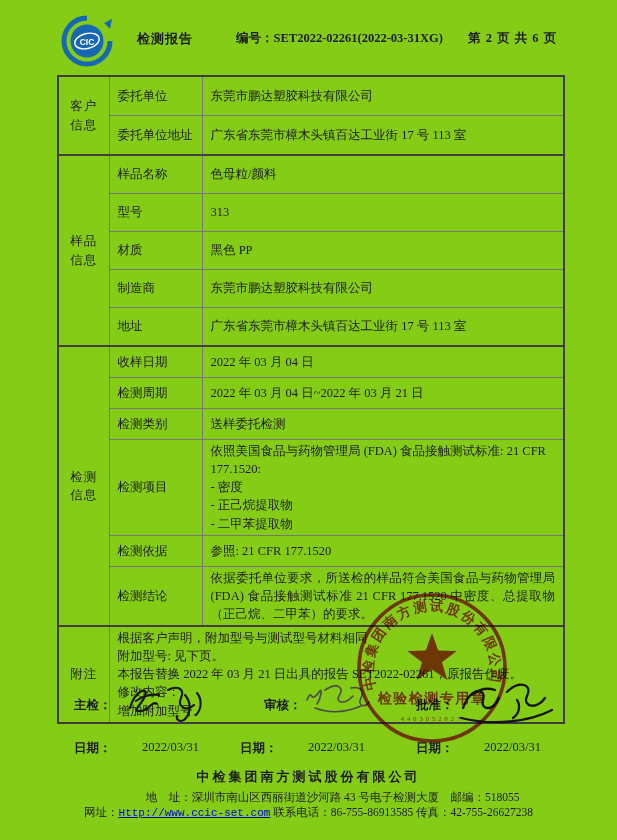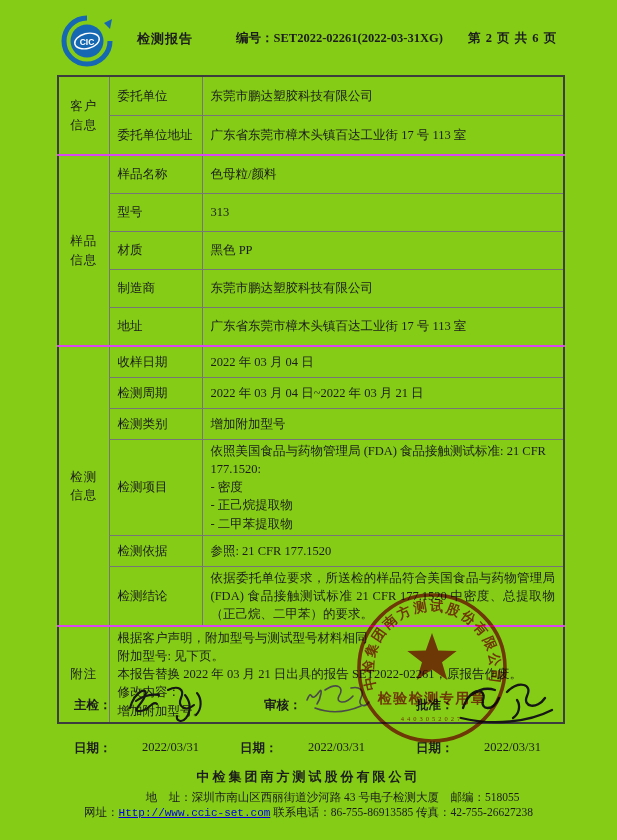--- a/index.html
+++ b/index.html
@@ -34,21 +34,21 @@
   table.info col.c2{width:93px;}
   table.info col.c3{width:362px;}
   td.sec{
     text-align:center;
     padding:2px 4px;
     line-height:2.0;
     letter-spacing:1px;
   }
   td.lbl{padding-left:11px;}
   td.val{padding-left:13px;}
-  tr.secline td{border-top:2px solid #d946ef;font-family:Liberation Serif, serif;}
+  tr.secline td{border-top:2px solid #404040;font-family:Liberation Serif, serif;}
   .h34 td{height:34px;}
   .h33 td{height:33px;}
   .h26 td{height:26px;}
   .h86 td{height:86px;}
   .h52 td{height:52px;}
   .pre{white-space:pre-line;}
   .just{text-align:justify;padding-right:10px;}
   td.notes{padding:6px 10px;line-height:1.58;vertical-align:top;}
   .note-line{white-space:pre-line;}
 
@@ -139,21 +139,21 @@
       <td class="sec" rowspan="6">检测信息</td>
       <td class="lbl">收样日期</td>
       <td class="val">2022 年 03 月 04 日</td>
     </tr>
     <tr class="h26">
       <td class="lbl">检测周期</td>
       <td class="val">2022 年 03 月 04 日~2022 年 03 月 21 日</td>
     </tr>
     <tr class="h26">
       <td class="lbl">检测类别</td>
-      <td class="val">增加附加型号</td>
+      <td class="val">送样委托检测</td>
     </tr>
     <tr class="h86">
       <td class="lbl">检测项目</td>
       <td class="val pre">依照美国食品与药物管理局 (FDA) 食品接触测试标准: 21 CFR 177.1520:
 - 密度
 - 正己烷提取物
 - 二甲苯提取物</td>
     </tr>
     <tr class="h26">
       <td class="lbl">检测依据</td>

